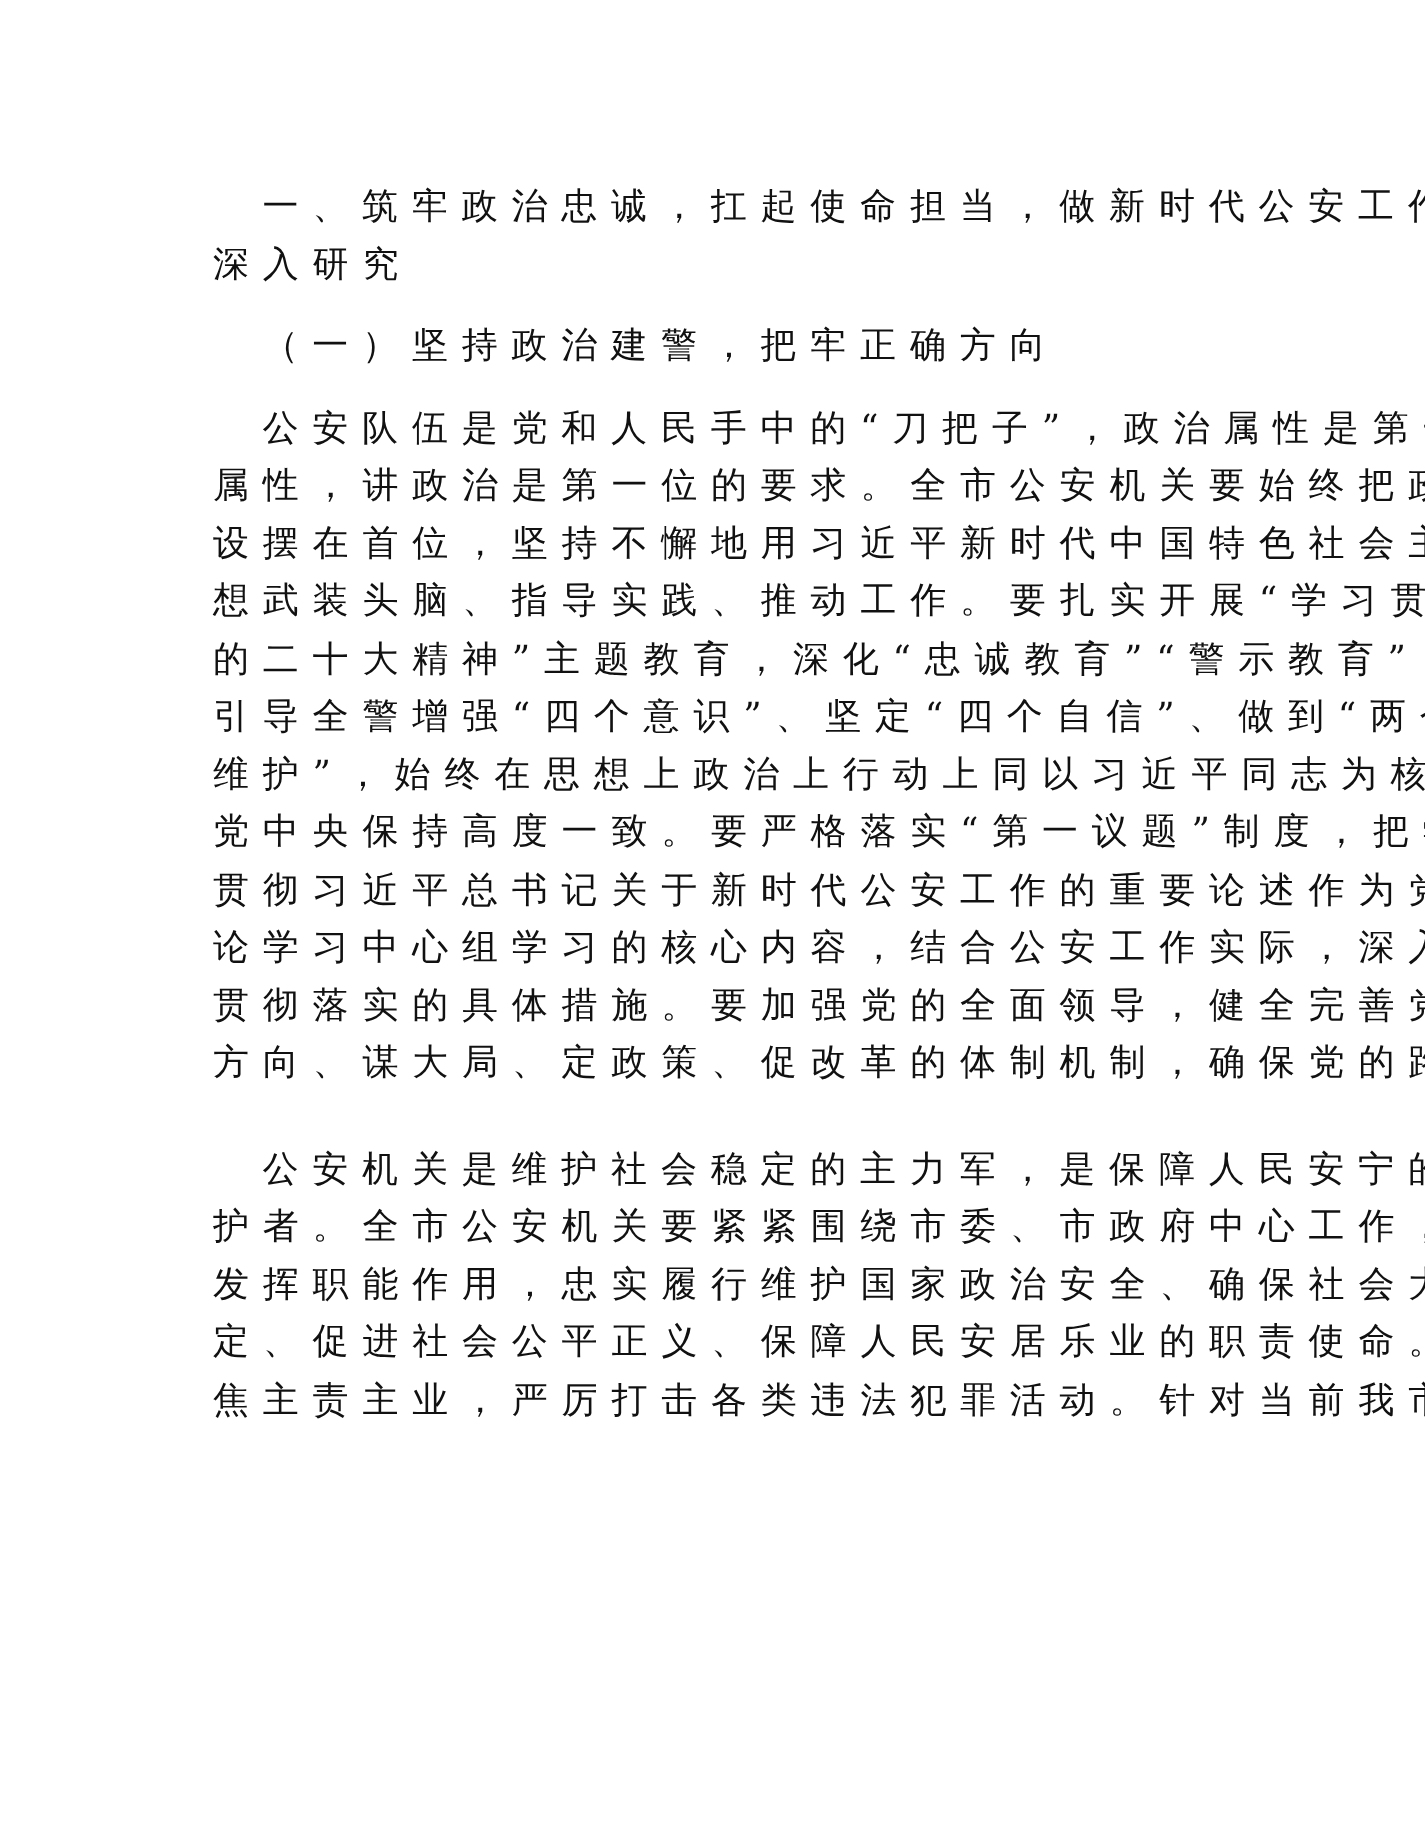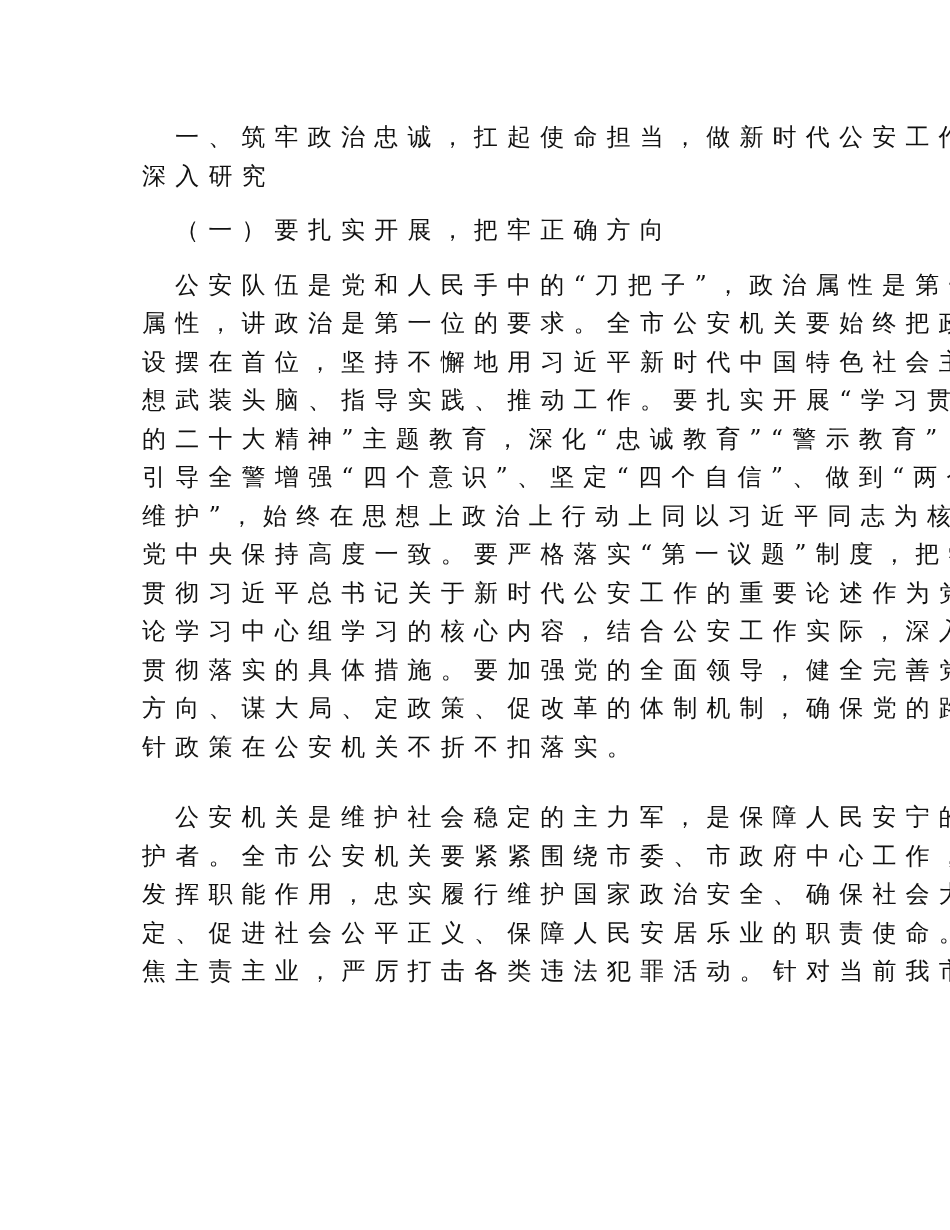--- a/index.html
+++ b/index.html
@@ -48,39 +48,38 @@
 <div class="page">
 
   <div class="block">
     <span class="line heading-indent">一、筑牢政治忠诚，扛起使命担当，做新时代公安工作的</span>
     <span class="line">深入研究</span>
   </div>
 
   <div class="gap"></div>
 
   <div class="block">
-    <span class="line heading-indent">（一）要扎实开展，把牢正确方向</span>
+    <span class="line heading-indent">（一）坚持政治建警，把牢正确方向</span>
   </div>
 
   <div class="gap"></div>
 
   <div class="block">
     <span class="line indent">公安队伍是党和人民手中的“刀把子”，政治属性是第一</span>
     <span class="line">属性，讲政治是第一位的要求。全市公安机关要始终把政治建</span>
     <span class="line">设摆在首位，坚持不懈地用习近平新时代中国特色社会主义思</span>
     <span class="line">想武装头脑、指导实践、推动工作。要扎实开展“学习贯彻党</span>
     <span class="line">的二十大精神”主题教育，深化“忠诚教育”“警示教育”，</span>
     <span class="line">引导全警增强“四个意识”、坚定“四个自信”、做到“两个</span>
     <span class="line">维护”，始终在思想上政治上行动上同以习近平同志为核心的</span>
     <span class="line">党中央保持高度一致。要严格落实“第一议题”制度，把学习</span>
     <span class="line">贯彻习近平总书记关于新时代公安工作的重要论述作为党委理</span>
     <span class="line">论学习中心组学习的核心内容，结合公安工作实际，深入研究</span>
     <span class="line">贯彻落实的具体措施。要加强党的全面领导，健全完善党委把</span>
     <span class="line">方向、谋大局、定政策、促改革的体制机制，确保党的路线方</span>
-    <span class="line">针政策在公安机关不折不扣落实。</span>
   </div>
 
   <div class="gap"></div>
 
 
   <div class="gap"></div>
 
   <div class="block">
     <span class="line indent">公安机关是维护社会稳定的主力军，是保障人民安宁的守</span>
     <span class="line">护者。全市公安机关要紧紧围绕市委、市政府中心工作，充分</span>

